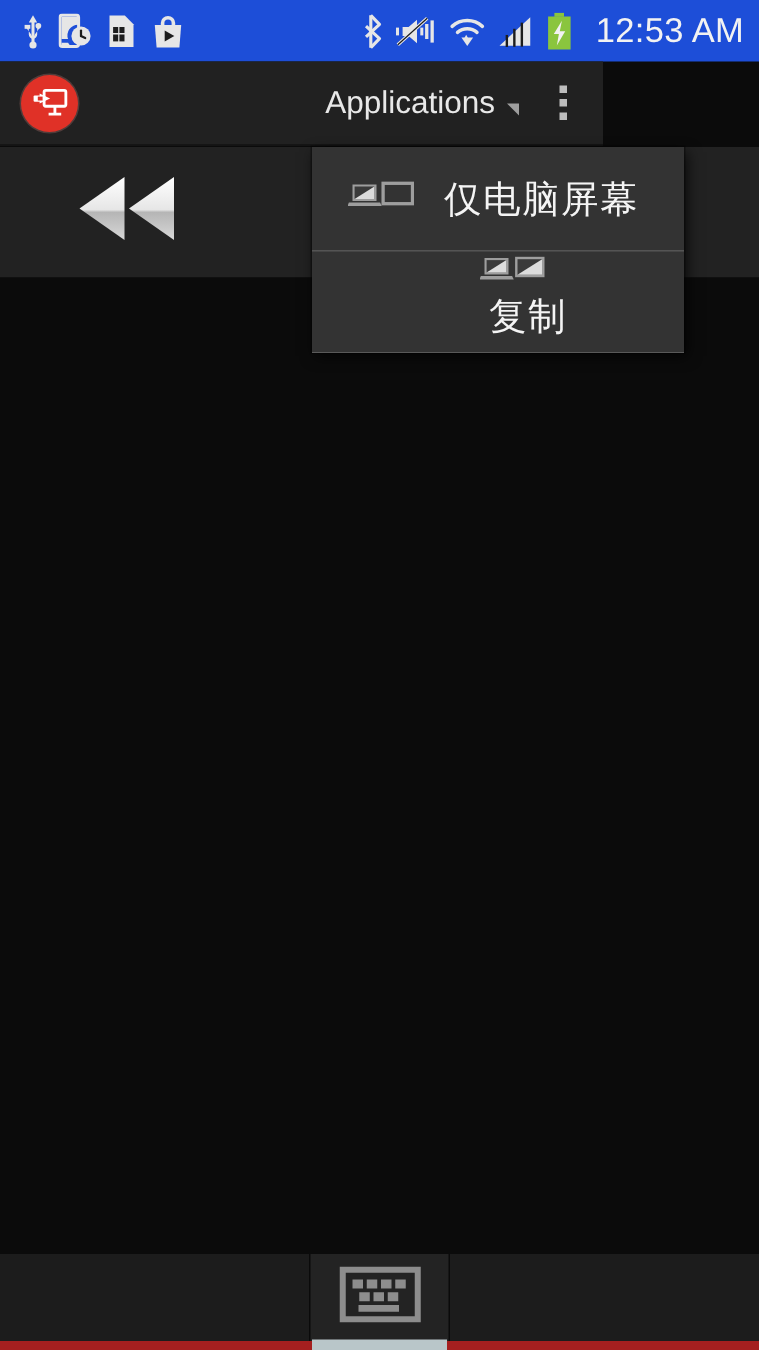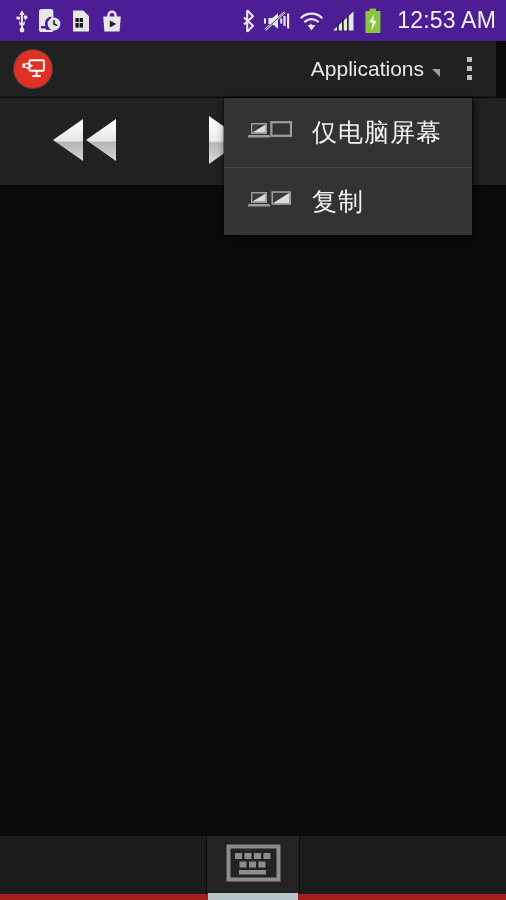--- a/index.html
+++ b/index.html
@@ -21,21 +21,21 @@
     background: #0b0b0b;
     overflow: hidden;
   }
 
   
   .status-bar {
     position: absolute;
     left: 0; top: 0;
     width: 506px;
     height: 41px;
-    background: #4c1d95;
+    background: #1d4ed8;
     display: flex;
     align-items: center;
     box-sizing: border-box;
     padding: 0 8px 0 14px;
   }
   .status-left {
     display: flex;
     align-items: center;
     gap: 9px;
   }
@@ -59,21 +59,21 @@
     margin-right: 2px;
     font-weight: 400;
     line-height: 1;
     white-space: nowrap;
   }
 
   
   .app-bar {
     position: absolute;
     left: 0; top: 41px;
-    width: 496px;
+    width: 402px;
     height: 56px;
     background: #212121;
     display: flex;
     align-items: center;
     box-sizing: border-box;
     padding: 0 10px 0 14px;
     border-bottom: 1px solid #151515;
   }
   .app-logo {
     width: 38px;
@@ -143,38 +143,39 @@
     position: absolute;
     left: 0; top: 185px;
     width: 506px;
     height: 651px;
     background: #0b0b0b;
   }
 
   
   .menu {
     position: absolute;
-    left: 224px;
+    left: 208px;
     top: 98px;
     width: 248px;
     background: #ffffff;
     box-shadow: 2px 3px 9px rgba(0,0,0,.75), 0 0 0 1px rgba(0,0,0,.35);
     z-index: 40;
   }
   .menu-item {
     position: relative;
     height: 68.5px;
     display: flex;
     align-items: center;
     padding-left: 24px;
     box-sizing: border-box;
     background: #333333;
   }
   .menu-item + .menu-item {
     border-top: 1px solid #454545;
+    flex-direction: column;
   }
   .menu-icon {
     width: 48px;
     flex: 0 0 auto;
     display: flex;
     align-items: center;
     justify-content: flex-start;
   }
   .menu-label {
     color: #f4f4f4;

